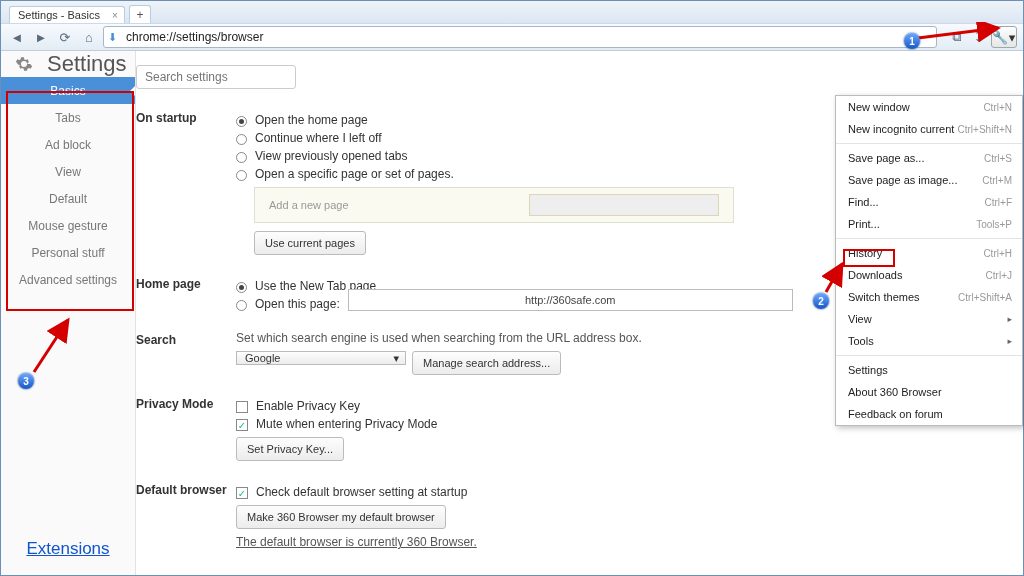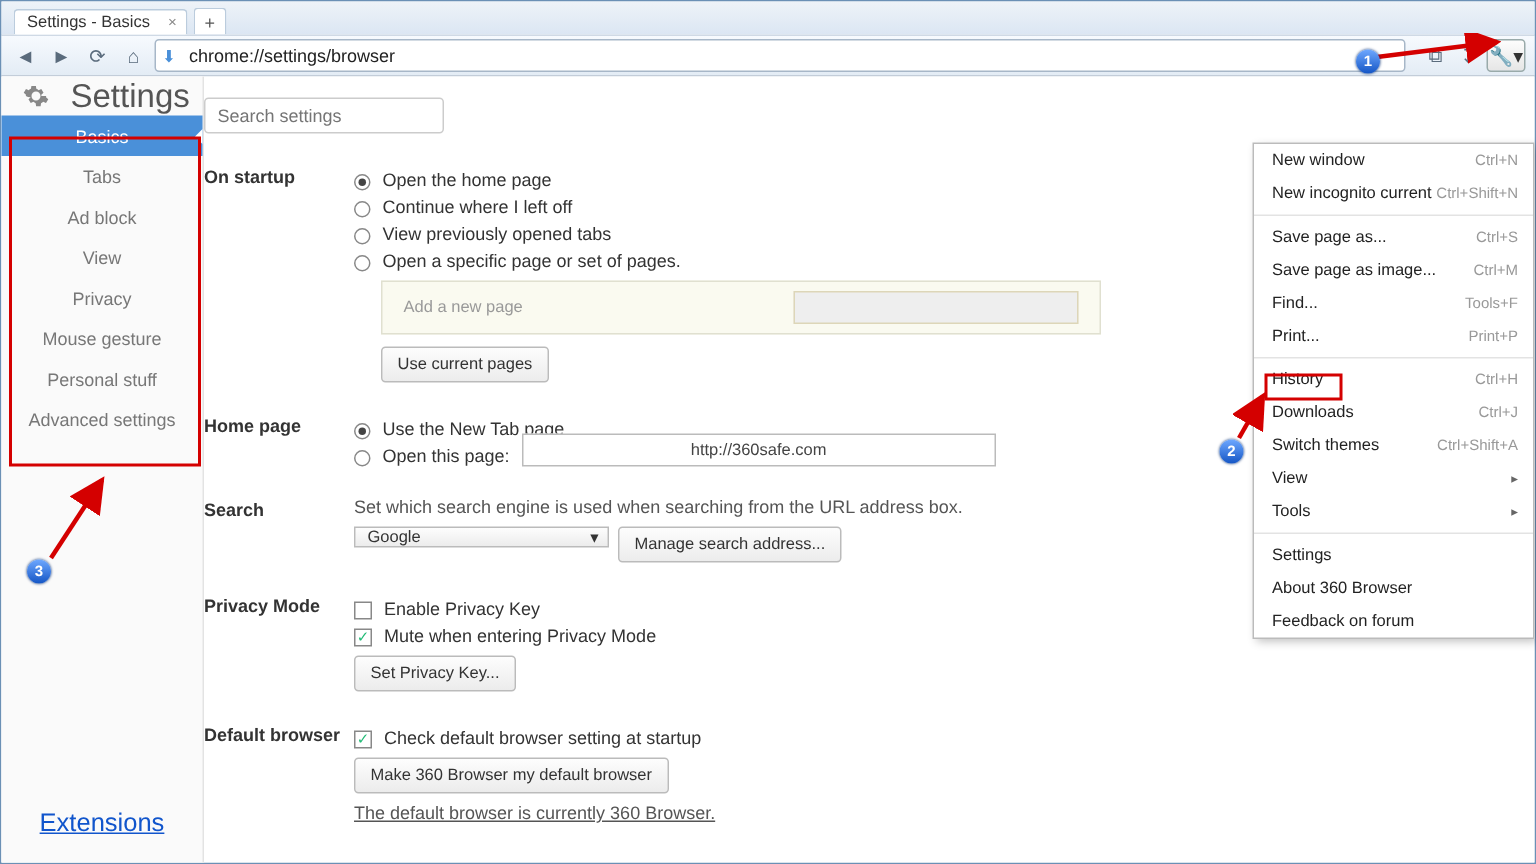--- a/index.html
+++ b/index.html
@@ -32,21 +32,21 @@
   .section { display:flex; padding:6px 0 14px 0; }
   .sec-label { width:100px; font-size:12px; font-weight:bold; color:#333; padding-top:2px;}
   .sec-body { flex:1; font-size:12px; color:#333; }
   .radio-row, .check-row { display:flex; align-items:flex-end; gap:8px; height:18px; }
   .radio { width:11px; height:11px; border:1px solid #888; border-radius:50%; display:inline-block; position:relative;}
   .radio.checked::after{content:"";position:absolute;inset:2px;border-radius:50%;background:#444;}
   .chk { width:12px; height:12px; border:1px solid #888; background:#fff; display:inline-flex; align-items:center; justify-content:center; font-size:10px; color:#2b7; }
   .chip-box { margin:6px 0 8px 18px; border:1px solid #e0e0d0; background:#fafaf0; height:36px; display:flex; align-items:center; padding:0 14px; font-size:11px; color:#999; gap:180px; width:480px;}
   .chip-input { flex:1; height:22px; border:1px solid #ddd6b8; background:#eee; }
   .btn { height:24px; padding:0 10px; border:1px solid #bbb; background:linear-gradient(#fdfdfd,#ececec); border-radius:3px; font-size:11px; color:#333; display:inline-flex; align-items:center; cursor:pointer;}
-  .text-input { height:22px; border:1px solid #bbb; background:#fff; padding:0 8px; font-size:11px; color:#444; width:316px;}
+  .text-input { height:22px; border:1px solid #bbb; background:#fff; padding:0 8px; font-size:11px; color:#444; width:445px;}
   .select { height:14px; border:1px solid #bbb; background:linear-gradient(#fdfdfd,#ececec); padding:0 22px 0 8px; font-size:11px; color:#333; width:170px; position:relative; display:inline-flex; align-items:center;}
   .select::after{content:"▾"; position:absolute; right:6px; color:#333;}
   
   .menu { position:absolute; top:44px; right:0; width:188px; background:#fff; border:1px solid #bbb; box-shadow:2px 2px 6px rgba(0,0,0,.25); font-size:11px; color:#222; z-index:50;}
   .menu-row { height:22px; display:flex; align-items:center; justify-content:space-between; padding:0 10px 0 12px; cursor:pointer;}
   .menu-row .sc { color:#999; font-size:10px;}
   .menu-row.sub::after{content:"▸"; color:#666; font-size:9px; margin-left:4px;}
   .menu-sep { height:1px; background:#e3e3e3; margin:3px 0;}
   
   .ann-rect { position:absolute; border:2px solid #d40000; pointer-events:none; z-index:60;}
@@ -99,21 +99,21 @@
         <div class="side-item">
             <span>Tabs</span>
           </div>
         <div class="side-item">
             <span>Ad block</span>
           </div>
         <div class="side-item">
             <span>View</span>
           </div>
         <div class="side-item">
-            <span>Privacy</span>
+            <span>Default</span>
           </div>
         <div class="side-item">
             <span>Mouse gesture</span>
           </div>
         <div class="side-item">
             <span>Personal stuff</span>
           </div>
         <div class="side-item">
             <span>Advanced settings</span>
           </div>
@@ -222,25 +222,25 @@
       <div class="menu-row">
           <span>Save page as...</span>
           <span class="sc">Ctrl+S</span>
         </div>
       <div class="menu-row">
           <span>Save page as image...</span>
           <span class="sc">Ctrl+M</span>
         </div>
       <div class="menu-row">
           <span>Find...</span>
-          <span class="sc">Tools+F</span>
+          <span class="sc">Ctrl+F</span>
         </div>
       <div class="menu-row">
           <span>Print...</span>
-          <span class="sc">Print+P</span>
+          <span class="sc">Tools+P</span>
         </div>
       <div class="menu-sep"></div>
       <div class="menu-row">
           <span>History</span>
           <span class="sc">Ctrl+H</span>
         </div>
       <div class="menu-row">
           <span>Downloads</span>
           <span class="sc">Ctrl+J</span>
         </div>

